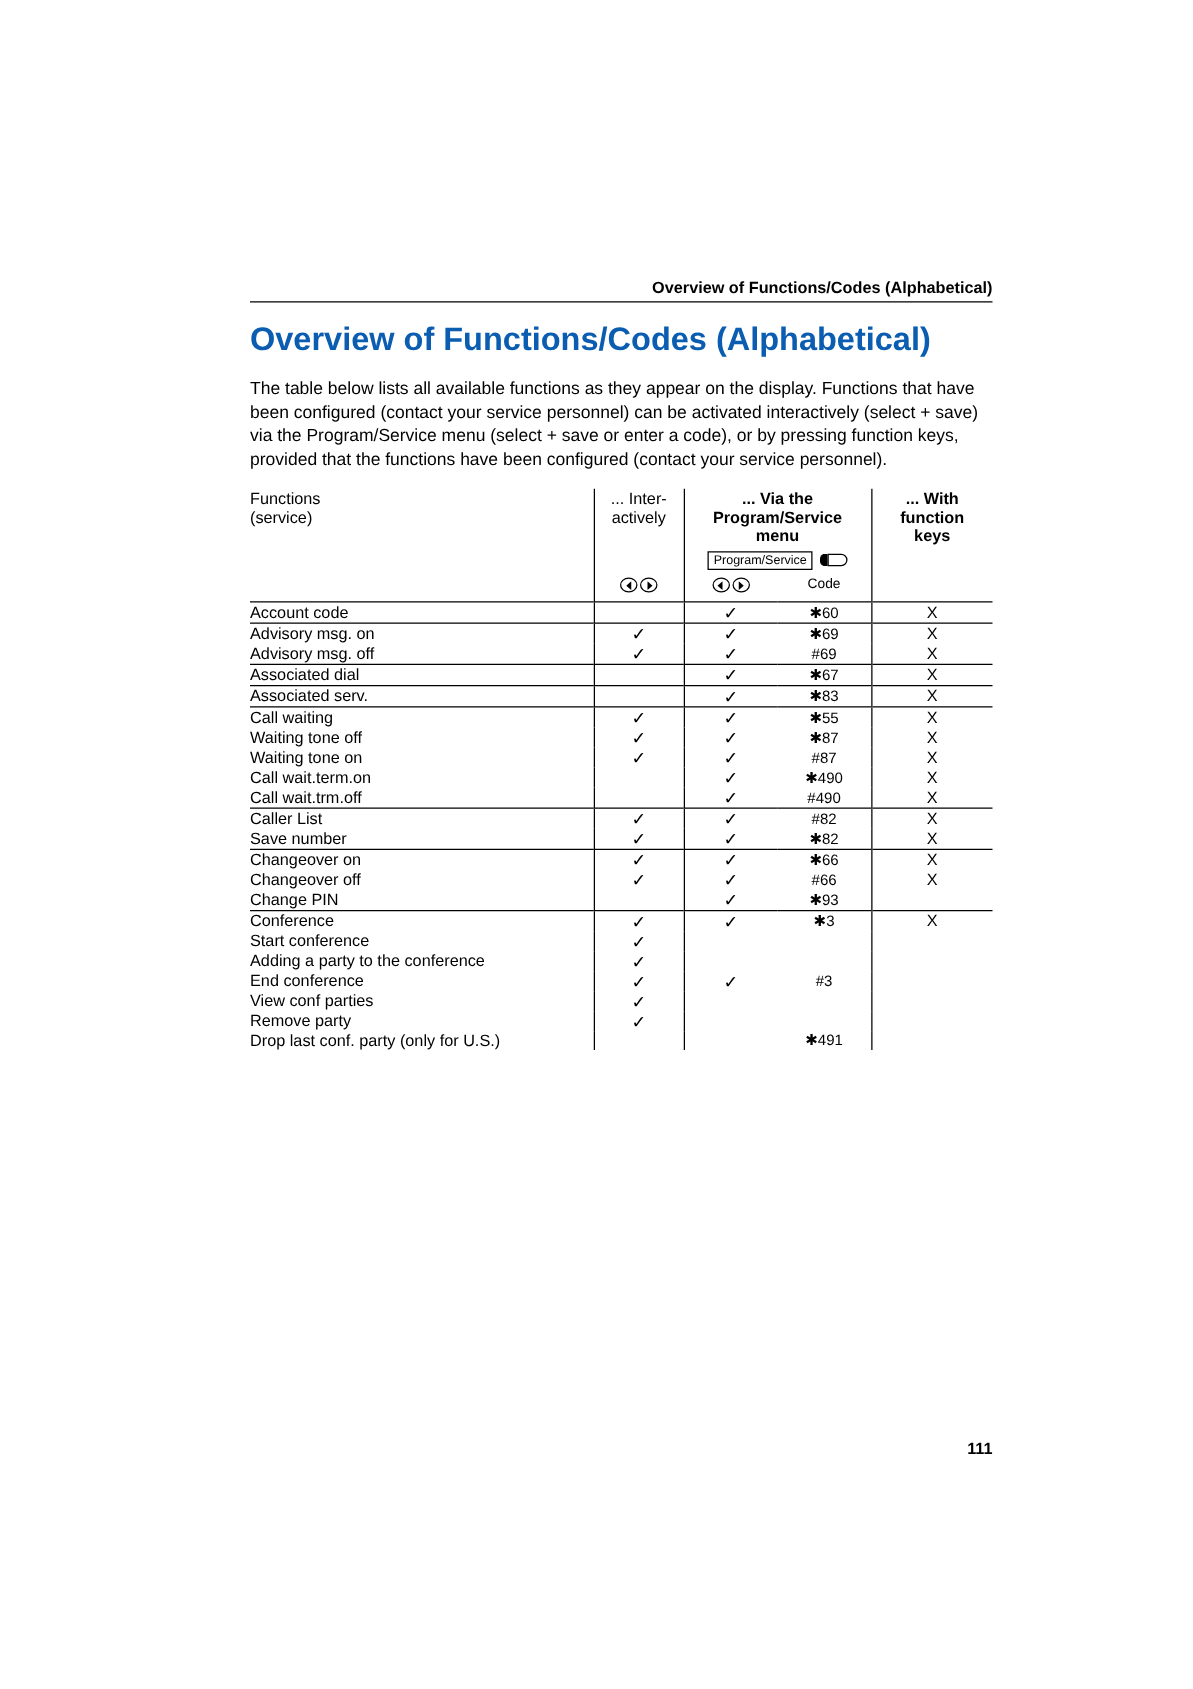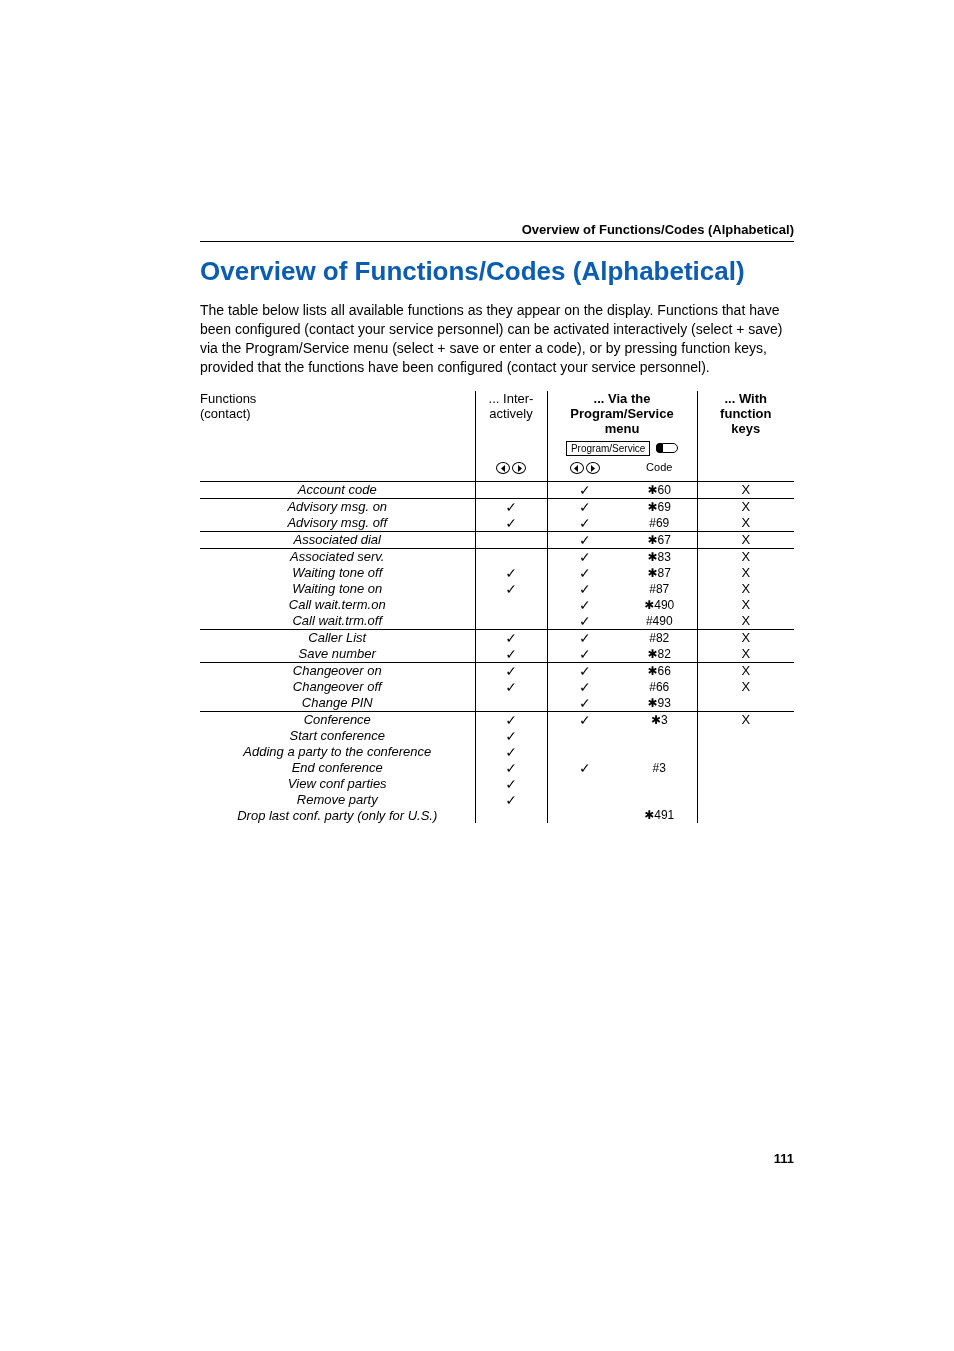--- a/index.html
+++ b/index.html
@@ -126,21 +126,21 @@
   .nav-key {
     display: inline-flex;
     width: 14px;
     height: 12px;
     border: 1.2px solid #000;
     border-radius: 7px / 6px;
     align-items: center;
     justify-content: center;
   }
   .nav-key svg { display: block; }
-  .c-fn { text-align: center; padding: 5px 0 5px 2px; font-style: italic; }
+  .c-fn { text-align: left; padding: 5px 0 5px 2px; }
   .c-inter {
     text-align: center;
     border-left: 1px solid #000;
     border-right: 1px solid #000;
     width: 72px;
   }
   .c-via-nav {
     text-align: center;
     width: 75px;
   }
@@ -177,21 +177,21 @@
 
   <div class="title">Overview of Functions/Codes (Alphabetical)</div>
 
   <div class="intro">The table below lists all available functions as they appear on the display. Functions that have been configured (contact your service personnel) can be activated interactively (select + save) via the Program/Service menu (select + save or enter a code), or by pressing function keys, provided that the functions have been configured (contact your service personnel).</div>
 
   <table class="fn">
     <thead>
       <tr>
         <th class="hdr-functions">
           <span>Functions</span><br>
-          <span>(contact)</span>
+          <span>(service)</span>
         </th>
         <th class="hdr-inter">
           <span>... Inter-</span><br>
           <span>actively</span>
         </th>
         <th class="hdr-via" colspan="2">
           <div class="via-label">
             <span>... Via the</span><br>
             <span>Program/Service</span><br>
             <span>menu</span>
@@ -271,20 +271,27 @@
           <td class="c-via-code"><span class="star">✱</span>67</td>
           <td class="c-with">X</td>
         </tr>
         <tr class="row sep">
           <td class="c-fn">Associated serv.</td>
           <td class="c-inter"></td>
           <td class="c-via-nav"><span class="check">✓</span></td>
           <td class="c-via-code"><span class="star">✱</span>83</td>
           <td class="c-with">X</td>
         </tr>
+        <tr class="row sep">
+          <td class="c-fn">Call waiting</td>
+          <td class="c-inter"><span class="check">✓</span></td>
+          <td class="c-via-nav"><span class="check">✓</span></td>
+          <td class="c-via-code"><span class="star">✱</span>55</td>
+          <td class="c-with">X</td>
+        </tr>
         <tr class="row">
           <td class="c-fn">Waiting tone off</td>
           <td class="c-inter"><span class="check">✓</span></td>
           <td class="c-via-nav"><span class="check">✓</span></td>
           <td class="c-via-code"><span class="star">✱</span>87</td>
           <td class="c-with">X</td>
         </tr>
         <tr class="row">
           <td class="c-fn">Waiting tone on</td>
           <td class="c-inter"><span class="check">✓</span></td>

